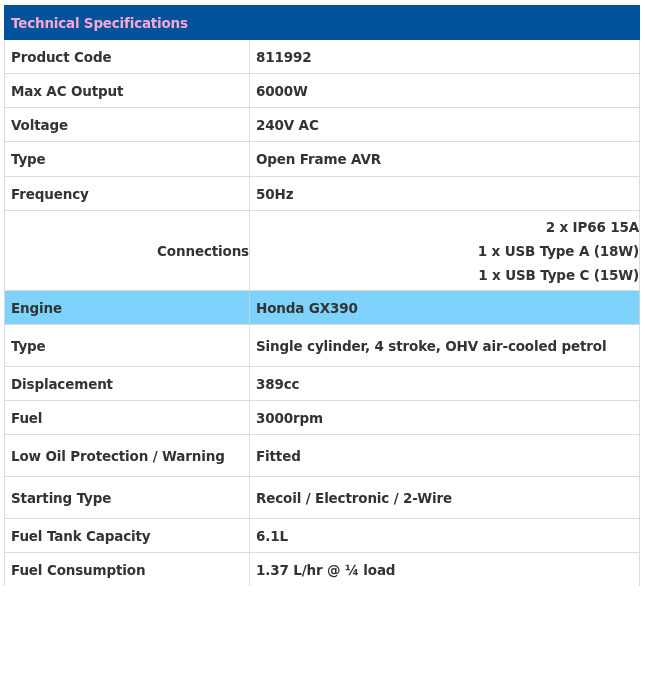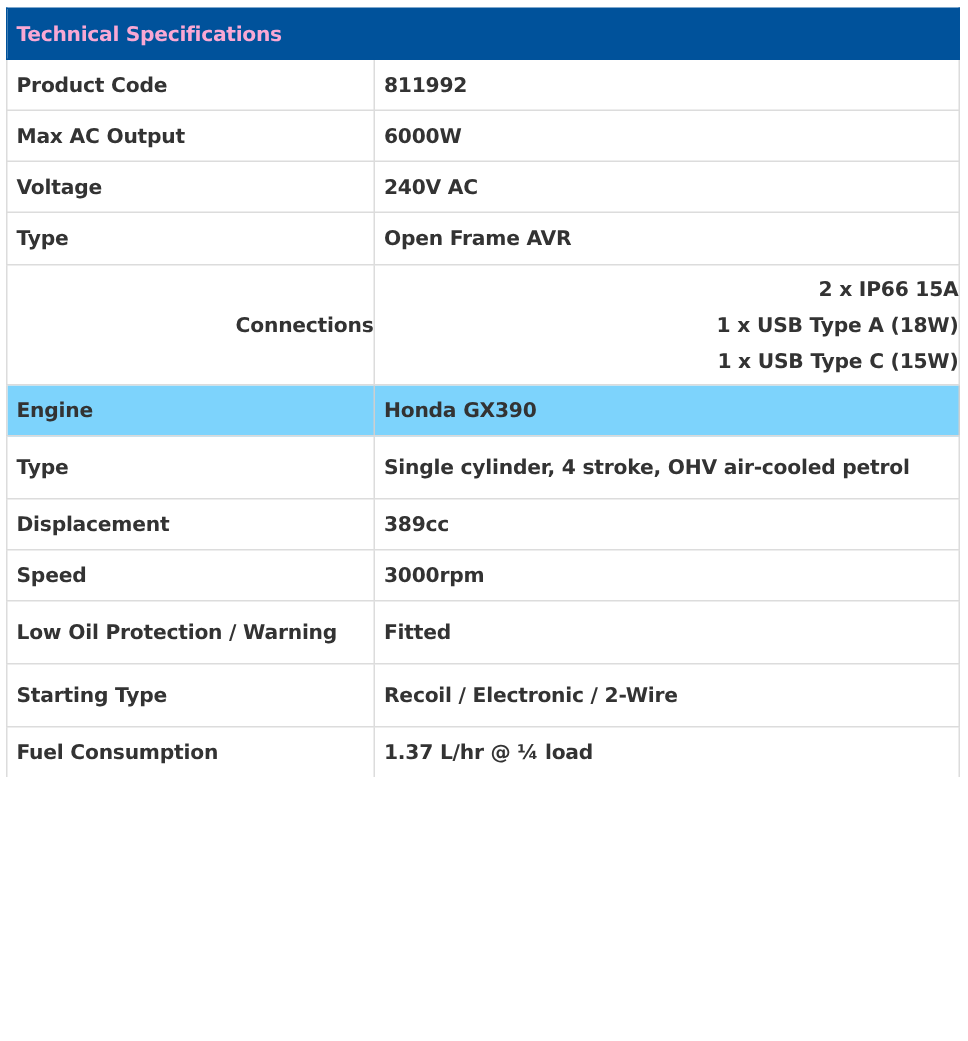--- a/index.html
+++ b/index.html
@@ -81,20 +81,24 @@
       <td>6000W</td>
     </tr>
     <tr class="r34">
       <td>Voltage</td>
       <td>240V AC</td>
     </tr>
     <tr class="r35">
       <td>Type</td>
       <td>Open Frame AVR</td>
     </tr>
+    <tr class="r34">
+      <td>Frequency</td>
+      <td>50Hz</td>
+    </tr>
     <tr class="r80 multi">
       <td>Connections</td>
       <td>
         <div>2 x IP66 15A</div>
         <div>1 x USB Type A (18W)</div>
         <div>1 x USB Type C (15W)</div>
       </td>
     </tr>
     <tr class="r34 section">
       <td>Engine</td>
@@ -102,29 +106,33 @@
     </tr>
     <tr class="r41">
       <td>Type</td>
       <td>Single cylinder, 4 stroke, OHV air-cooled petrol</td>
     </tr>
     <tr class="r34">
       <td>Displacement</td>
       <td>389cc</td>
     </tr>
     <tr class="r34">
-      <td>Speed</td>
+      <td>Fuel</td>
       <td>3000rpm</td>
     </tr>
     <tr class="r41">
       <td>Low Oil Protection / Warning</td>
       <td>Fitted</td>
     </tr>
     <tr class="r41">
       <td>Starting Type</td>
       <td>Recoil / Electronic / 2-Wire</td>
     </tr>
+    <tr class="r34">
+      <td>Fuel Tank Capacity</td>
+      <td>6.1L</td>
+    </tr>
     <tr class="r34 last">
       <td>Fuel Consumption</td>
       <td>1.37 L/hr @ ¼ load</td>
     </tr>
   </tbody>
 </table>
 
 </body></html>

